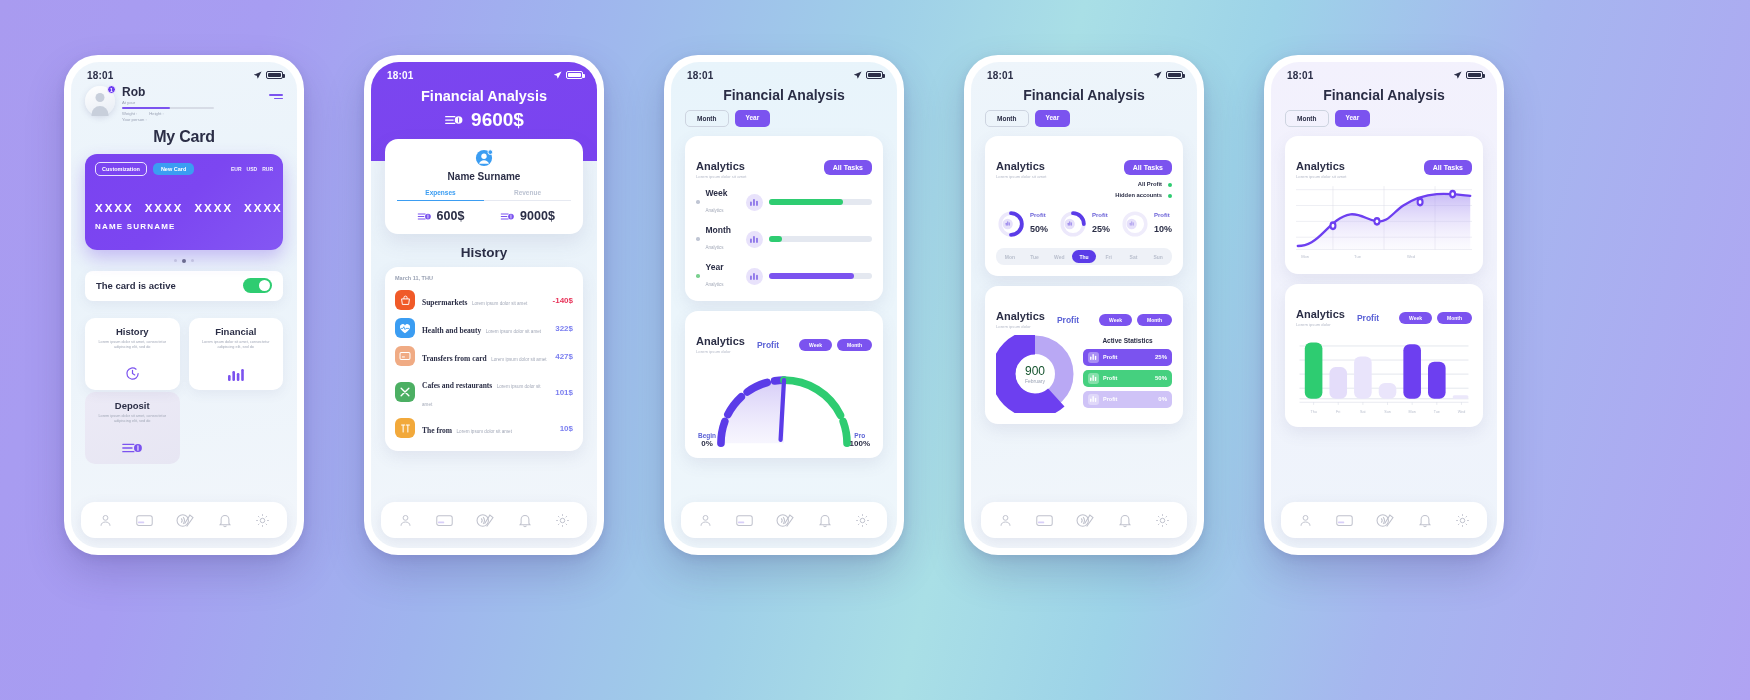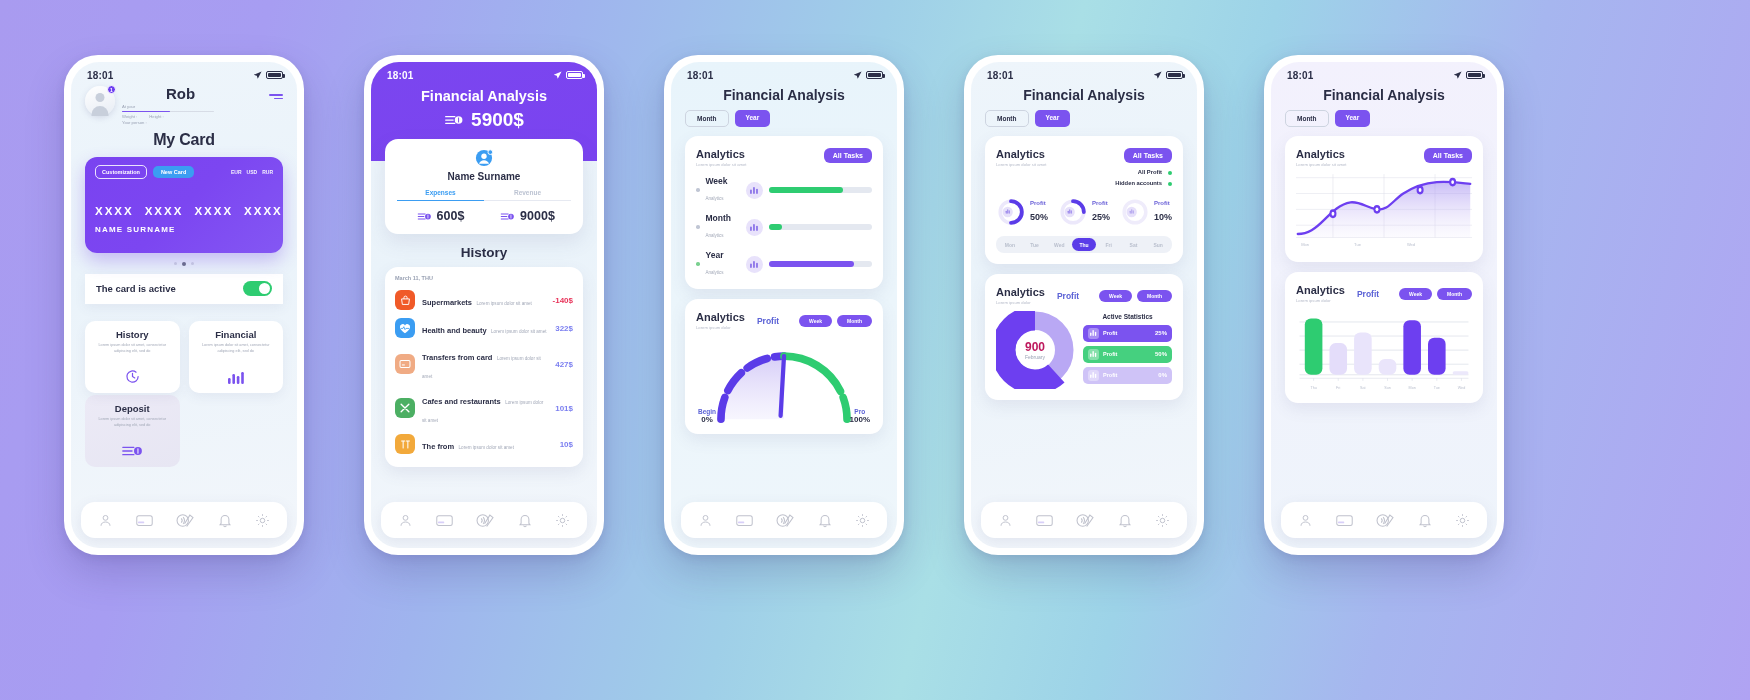--- a/index.html
+++ b/index.html
@@ -48,21 +48,21 @@
     background: linear-gradient(160deg,#ffffff,#e7ecf4);
     box-shadow: 0 2px 6px rgba(90,90,140,.18); position: relative; flex:none; }
   .avatar .head { position:absolute; left:50%; top:7px; transform:translateX(-50%);
     width:9px;height:9px;border-radius:50%;background:#c8cfdb; }
   .avatar .body { position:absolute; left:50%; bottom:0; transform:translateX(-50%);
     width:17px;height:10px;border-radius:9px 9px 0 0;background:#c8cfdb; }
   .avatar .badge { position:absolute; right:-1px; top:-1px; width:9px;height:9px;
     border-radius:50%; background:#6d3ff0; color:#fff; font-size:5px;
     display:flex;align-items:center;justify-content:center; font-weight:700;
     border:1.3px solid #fff; }
-  .p1-name { font-size: 15px; font-weight: 700; color:#2b2e46; line-height:1.1;margin-left:44px; }
+  .p1-name { font-size: 12px; font-weight: 700; color:#2b2e46; line-height:1.1; }
   .p1-sub  { font-size: 4.2px; color:#9aa2b4; margin-top:1px; }
   .p1-bar  { height:1.4px; background:#d7dce6; border-radius:2px; margin:2px 0 2px;
              width:92px; position:relative; }
   .p1-bar::after{content:"";position:absolute;left:0;top:0;height:100%;width:52%;
              background:#7b53ef;border-radius:2px;}
   .p1-meta { display:flex; gap:12px; font-size:4.2px; color:#9aa2b4; }
   .p1-menu { margin-left:auto; display:flex;flex-direction:column;gap:2px;
              align-items:flex-end; padding-top:8px; }
   .p1-menu i { display:block; height:1.6px; background:#7b53ef; border-radius:2px; }
   .p1-menu i:nth-child(1){ width:14px; }
@@ -86,21 +86,21 @@
       opacity:.92; }
   .card-num { margin-top: 26px; font-size: 11.5px; letter-spacing: 2px; font-weight:700;
       display:flex; gap:11px; }
   .card-nm { margin-top: 8px; font-size: 8px; letter-spacing:1.2px; font-weight:700; }
 
   .dots { display:flex; gap:5px; justify-content:center; margin:9px 0 8px; }
   .dots span { width:3px;height:3px;border-radius:50%;background:#ccd3e0; }
   .dots span.on { background:#6b7285; width:4px;height:4px; }
 
   .tile {
-    background:#fff; border-radius:0; box-shadow:0 4px 12px rgba(90,90,140,.08);
+    background:#fff; border-radius:8px; box-shadow:0 4px 12px rgba(90,90,140,.08);
   }
   .active-row { margin: 0 14px; height: 30px; display:flex; align-items:center;
     padding: 0 11px; }
   .active-row .t { font-size:9.5px; font-weight:700; color:#2b2e46; }
   .toggle { margin-left:auto; width:29px;height:15px;border-radius:9px;
     background:#2ecc71; position:relative; }
   .toggle i { position:absolute; right:2px; top:2px; width:11px;height:11px;
     border-radius:50%; background:#fff; }
 
   .grid2 { margin: 10px 14px 0; display:grid; grid-template-columns:1fr 1fr; gap:9px; }
@@ -141,35 +141,35 @@
 
   .hist-ttl { text-align:center; font-size:13.5px; font-weight:700; color:#2b2e46;
     margin: 11px 0 0; }
   .hist-card { margin: 7px 14px 0; background:#fff; border-radius:13px;
     box-shadow:0 6px 16px rgba(90,90,140,.1); padding: 8px 10px 9px; }
   .hist-date { font-size:5.5px; color:#9aa2b4; font-weight:700; margin-bottom:5px; }
   .hrow { display:flex; align-items:center; gap:7px; padding: 4px 0; }
   .hico { width:20px;height:20px;border-radius:6px;flex:none;
     display:flex;align-items:center;justify-content:center;color:#fff; }
   .hrow .tx { flex:1; min-width:0; }
-  .hrow .t1 { font-size:7.5px; font-weight:700; color:#2b2e46; }
+  .hrow .t1 { font-size:7.5px; font-weight:700; color:#2b2e46;font-family:Liberation Serif, serif; }
   .hrow .t2 { font-size:4.6px; color:#a3a9b8; margin-top:1px; }
   .hrow .amt { font-size:8px; font-weight:700; color:#7b7ff0; }
   .hrow .amt.neg { color:#e8345a; }
 
   
   .ttl-c { text-align:center; font-size:14px; font-weight:700; color:#2b2e46;
     margin: 3px 0 7px; }
   .seg { display:flex; gap:6px; padding: 0 14px; margin-bottom: 9px; }
   .seg div { font-size:6.5px; font-weight:700; padding:4px 11px; border-radius:5px; }
   .seg .off { border:1px solid #cdd4e0; color:#2b2e46; background:transparent; }
   .seg .on  { background:#7b53ef; color:#fff; }
 
   .acard { margin: 0 14px 10px; background:#fff; border-radius:13px;
-    box-shadow:0 6px 16px rgba(90,90,140,.1); padding: 12px 11px 11px; }
+    box-shadow:0 6px 16px rgba(90,90,140,.1); padding: 24px 11px 11px; }
   .ahead { display:flex; align-items:flex-start; }
   .ahead h3 { font-size:11px; font-weight:700; color:#2b2e46; }
   .ahead p  { font-size:4.2px; color:#b6bbc9; margin-top:2px; }
   .pill-v { margin-left:auto; background:#7b53ef; color:#fff; font-size:7px;
     font-weight:700; padding:4px 9px; border-radius:6px; }
   .pill-s { background:#7b53ef; color:#fff; font-size:5px; font-weight:700;
     padding:3px 10px; border-radius:7px; }
   .profit-lbl { font-size:8.5px; font-weight:700; color:#5b62d6; margin-left:12px;
     align-self:center; }
 
@@ -369,21 +369,21 @@
               </span>
           </span>
         </div>
         <div class="ttl">Financial Analysis</div>
         <div class="amt">
           <svg width="20" height="14" viewBox="0 0 24 14" fill="none" stroke="#fff" stroke-width="1.5" stroke-linecap="round">
             <path d="M2 3h11M2 7h9M2 11h11"></path>
               <circle cx="17.5" cy="7" r="4.6" fill="#fff" stroke="none"></circle>
               <path d="M17.5 4.5v5" stroke="#7b46ef" stroke-width="1.2"></path>
             </svg>
-          <span>5900$</span>
+          <span>9600$</span>
         </div>
       </div>
 
       <div class="panel">
         <svg class="pic" viewBox="0 0 20 20">
           <circle cx="10" cy="10" r="9" fill="#3b9df2"></circle>
             <circle cx="10" cy="8" r="3" fill="#fff"></circle>
           <path d="M4.4 16.5c.9-2.6 3-3.9 5.6-3.9s4.7 1.3 5.6 3.9z" fill="#fff"></path>
           <circle cx="17" cy="3.5" r="2.6" fill="#3b9df2" stroke="#fff" stroke-width="1"></circle>
           </svg>
@@ -743,21 +743,21 @@
 
         <div style="display:flex;align-items:center;margin-top:6px">
           <div style="position:relative;flex:none">
             <svg width="78" height="78" viewBox="0 0 80 80">
               <circle cx="40" cy="40" r="30" fill="none" stroke="#b9a8f4" stroke-width="19"></circle>
               <circle cx="40" cy="40" r="30" fill="none" stroke="#2ecc71" stroke-width="19" stroke-dasharray="43 145" stroke-dashoffset="-104" transform="rotate(-90 40 40)"></circle>
               <circle cx="40" cy="40" r="32.5" fill="none" stroke="#6d3ff0" stroke-width="25" stroke-dasharray="127 78" stroke-dashoffset="-78" transform="rotate(-90 40 40)"></circle>
               <circle cx="40" cy="40" r="19" fill="#fff"></circle>
             </svg>
             <div style="position:absolute;inset:0;display:flex;flex-direction:column;align-items:center;justify-content:center">
-              <div style="font-size:12px;font-weight:700;color:#be185d">900</div>
+              <div style="font-size:12px;font-weight:400;color:#14532d">900</div>
               <div style="font-size:5px;color:#9aa2b4">February</div>
             </div>
           </div>
 
           <div class="stats">
             <h5>Active Statistics</h5>
             <div class="srow" style="background:#7b53ef">
               <span class="sq">
                   <svg width="7" height="6" viewBox="0 0 8 7" fill="#fff">
                     <rect x="0" y="3" width="1.6" height="4" rx=".8"></rect>

